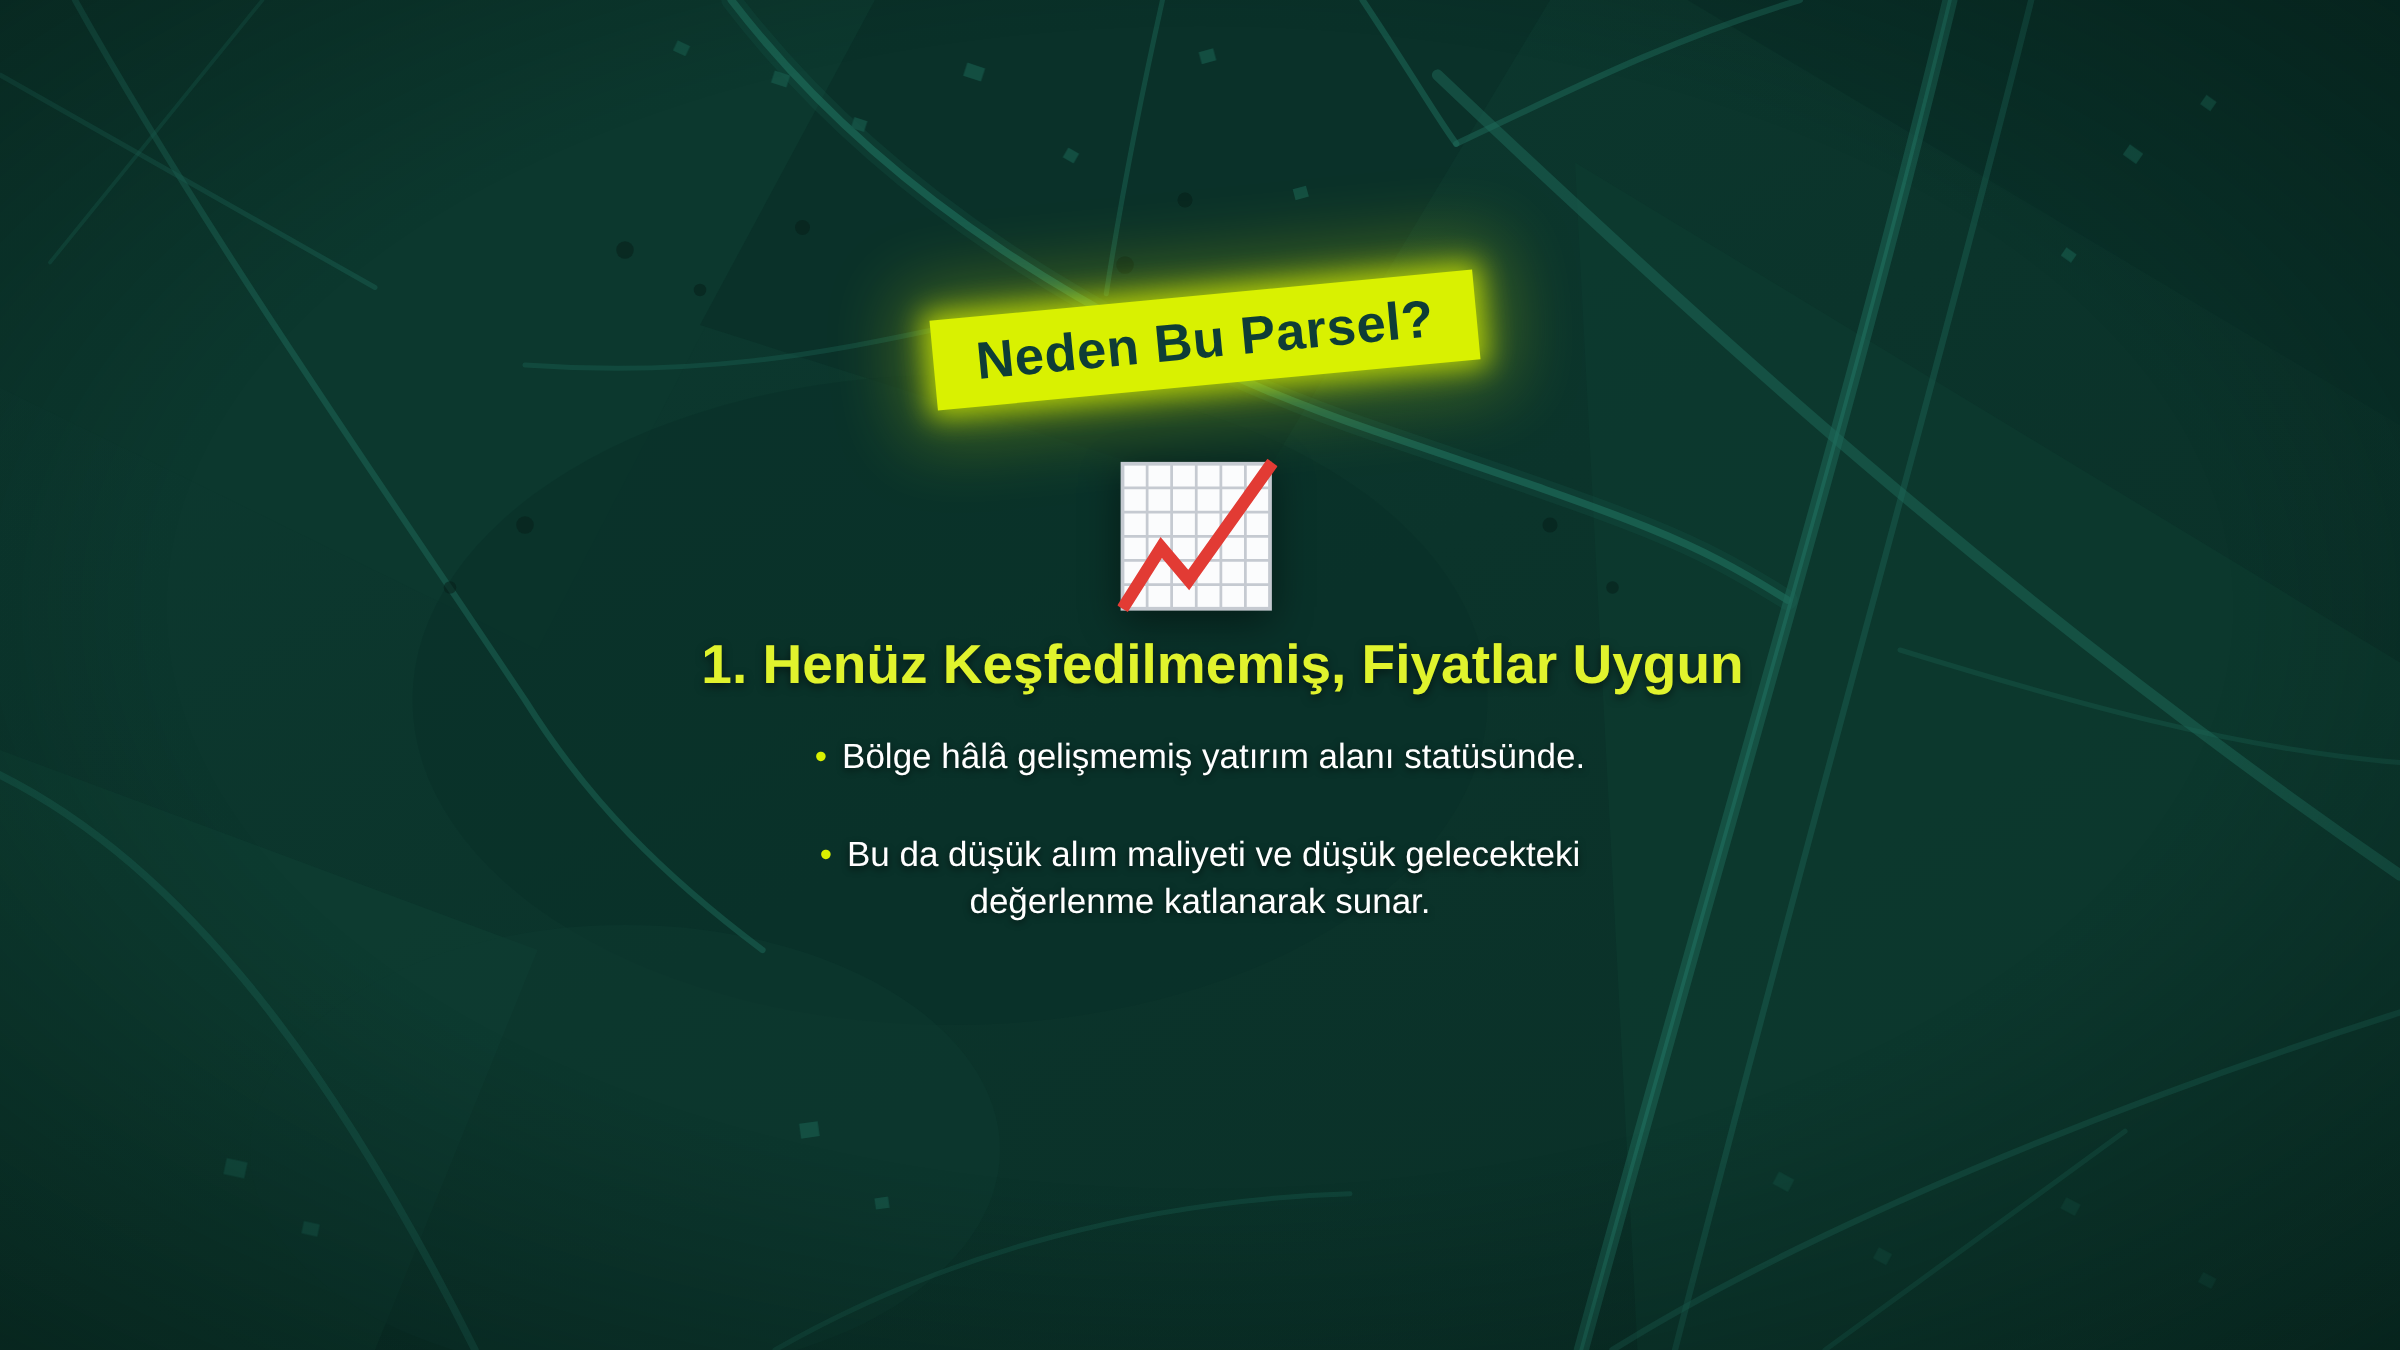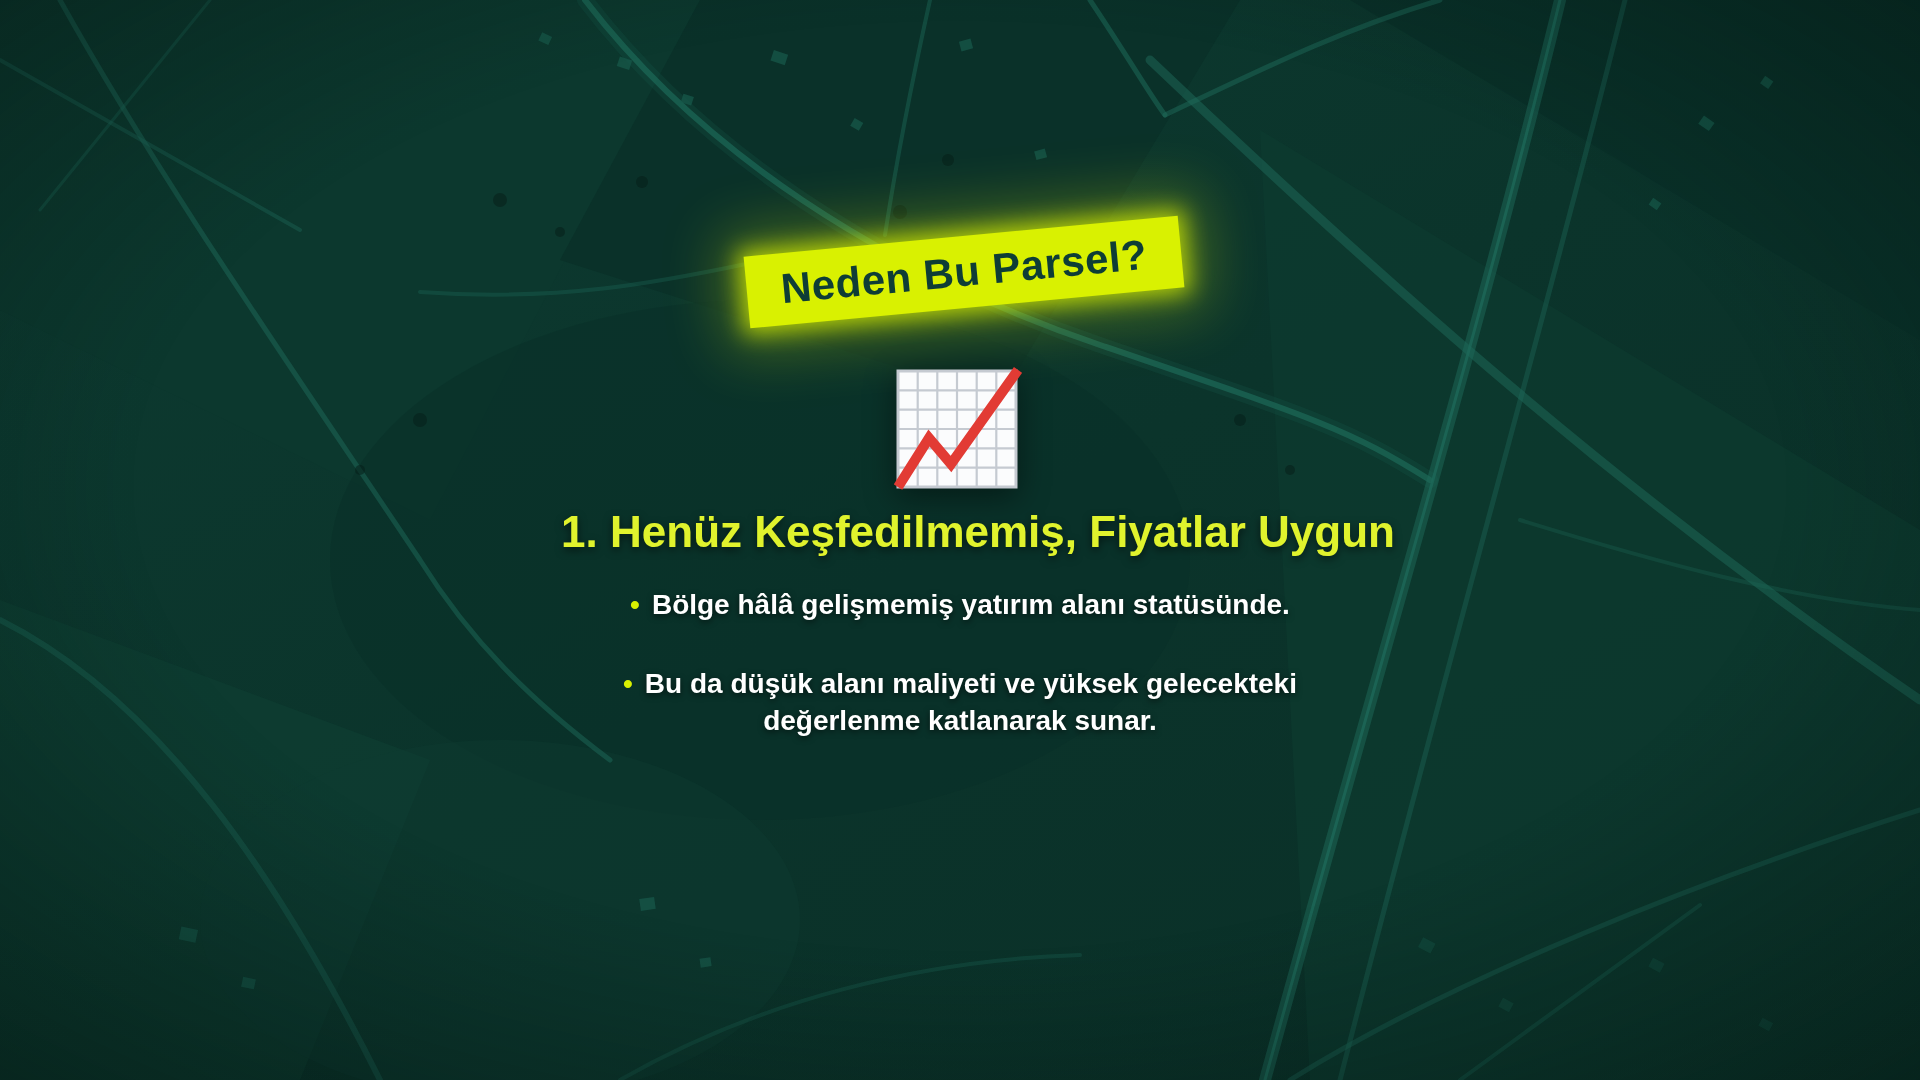--- a/index.html
+++ b/index.html
@@ -73,21 +73,21 @@
   
   .bullets {
     position: absolute;
     left: 0;
     right: 0;
     top: 586px;
     text-align: center;
     color: var(--body, #ffffff);
     font-size: 28px;
     line-height: 37px;
-    font-weight: 700;
+    font-weight: 400;
     text-shadow: 0 2px 6px rgba(0,0,0,0.6);
   }
   .bullet { margin: 0 0 42px 0; }
   .dot {
     color: var(--accent, #d9f101);
     margin-right: 12px;
     text-shadow: none;
   }
 </style>
 </head>
@@ -204,18 +204,18 @@
     </svg>
   </div>
 
   <h1 class="heading">1. Henüz Keşfedilmemiş, Fiyatlar Uygun</h1>
 
   <div class="bullets">
     <p class="bullet">
       <span class="dot">•</span><span>Bölge hâlâ gelişmemiş yatırım alanı statüsünde.</span>
     </p>
     <p class="bullet">
-      <span class="dot">•</span><span>Bu da düşük alanı maliyeti ve yüksek gelecekteki</span><br>
+      <span class="dot">•</span><span>Bu da düşük alım maliyeti ve düşük gelecekteki</span><br>
       <span>değerlenme katlanarak sunar.</span>
     </p>
   </div>
 
 </div>
 
 </body></html>

